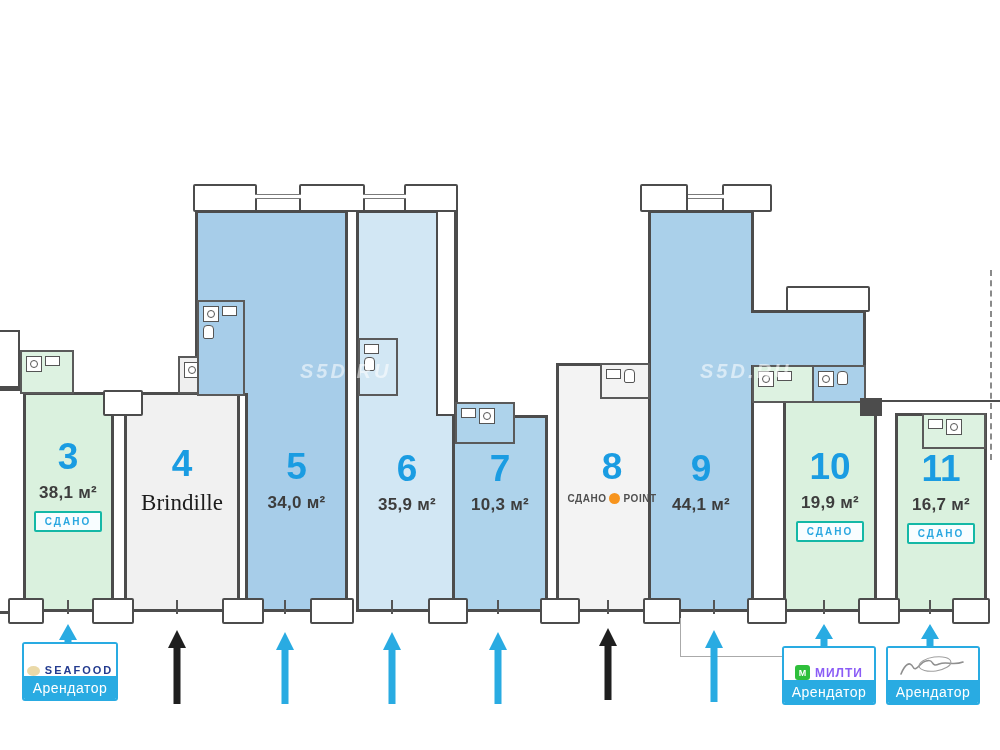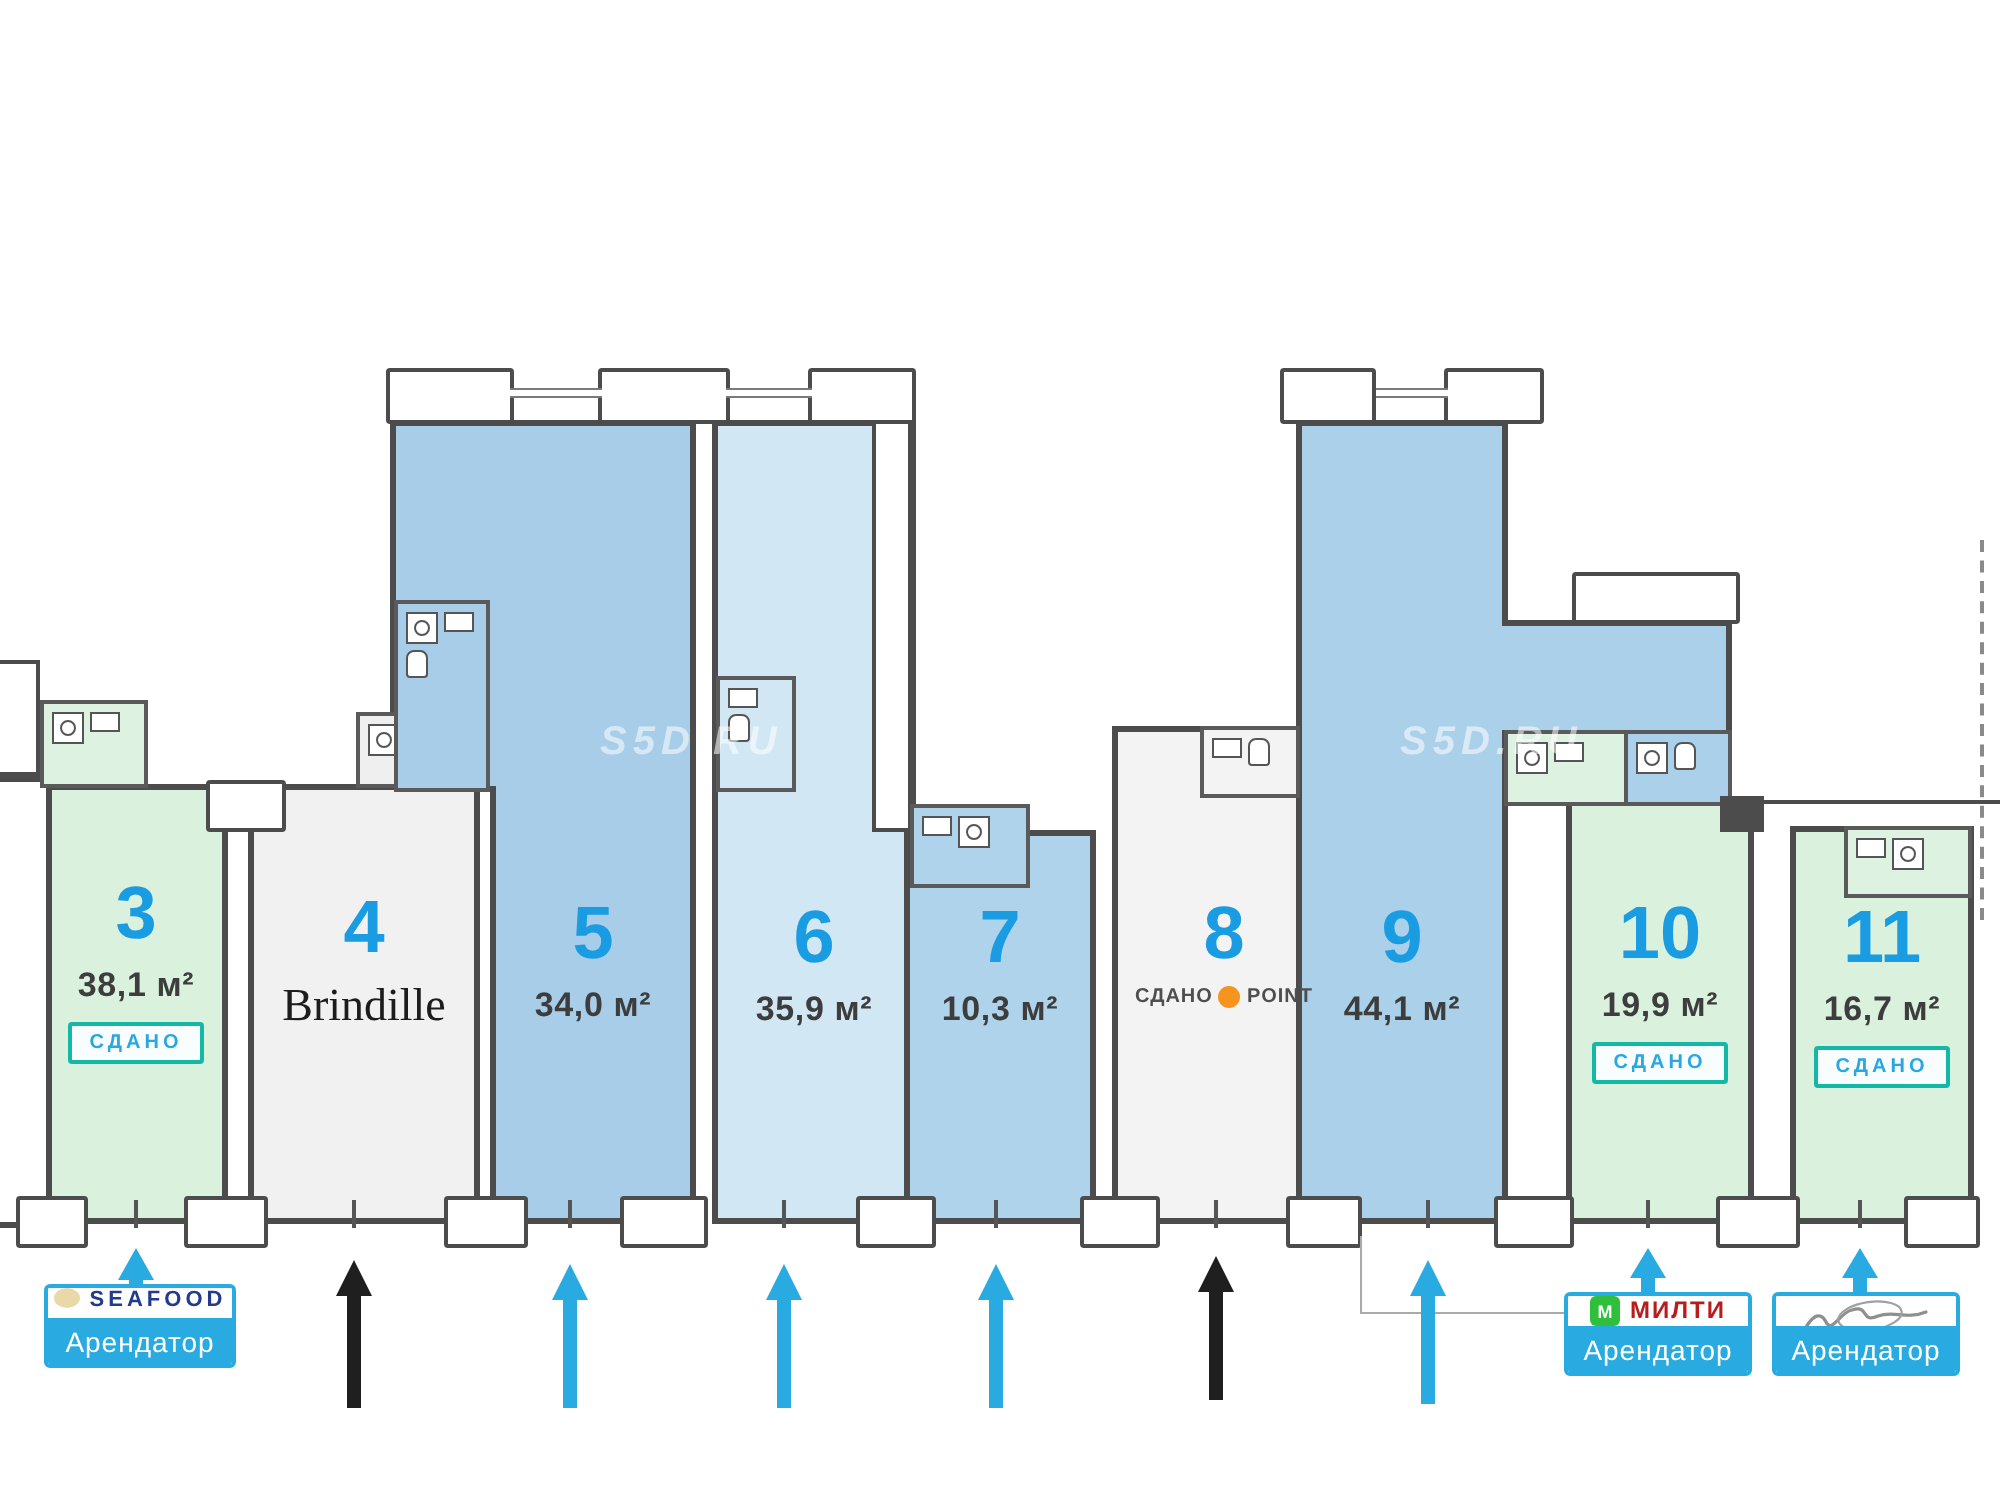--- a/index.html
+++ b/index.html
@@ -36,28 +36,28 @@
          background:#f8fdff;padding:3px 9px;border-radius:2px;}
   .serifname{font-family:"Liberation Serif",serif;font-size:23px;color:#1c1c1c;}
   .shaur{display:flex;align-items:center;gap:3px;font-size:10px;font-weight:800;color:#4f4f4f;letter-spacing:.5px;}
   .shaur-dot{width:11px;height:11px;border-radius:50%;background:#f7941d;}
   .watermark{font-size:20px;font-weight:700;letter-spacing:3px;color:rgba(255,255,255,.55);z-index:7;font-style:italic;}
   
   .arrow{z-index:8;}
   
   .badge{border:2px solid #29abe2;background:#fff;border-radius:3px;overflow:hidden;z-index:9;
          display:flex;flex-direction:column;}
-  .badge-top{height:15px;display:flex;align-items:flex-start;justify-content:center;gap:5px;background:#fff;}
+  .badge-top{height:32px;display:flex;align-items:flex-end;justify-content:center;gap:5px;background:#fff;}
   .badge-bottom{height:23px;background:#29abe2;color:#fff;font-size:14px;display:flex;
                 align-items:center;justify-content:center;letter-spacing:.5px;}
   .seafood-txt{font-size:11px;font-weight:800;color:#233b8f;letter-spacing:2px;}
   .seafood-ico{width:13px;height:10px;background:#ead9a8;border-radius:50%;}
   .milti-ico{width:15px;height:15px;background:#2ebf3b;border-radius:3px;color:#fff;font-size:9px;
              font-weight:800;display:flex;align-items:center;justify-content:center;}
-  .milti-txt{font-size:12px;font-weight:800;color:#b91c1c;letter-spacing:1px;}
+  .milti-txt{font-size:12px;font-weight:800;color:#8b5cf6;letter-spacing:1px;}
   .leader{border-left:1px solid #aaa;border-bottom:1px solid #aaa;z-index:5;}
 </style>
 </head>
 <body>
 
 <div id="stage">
 
   <div class="abs room blue5" style="left:195px;top:210px;width:153px;height:186px;"></div>
   <div class="abs blue5" style="left:245px;top:393px;width:103px;height:219px;border:3px solid #4c4c4c;border-top:none;"></div>
   <div class="abs room blue6" style="left:356px;top:210px;width:102px;height:402px;"></div>

